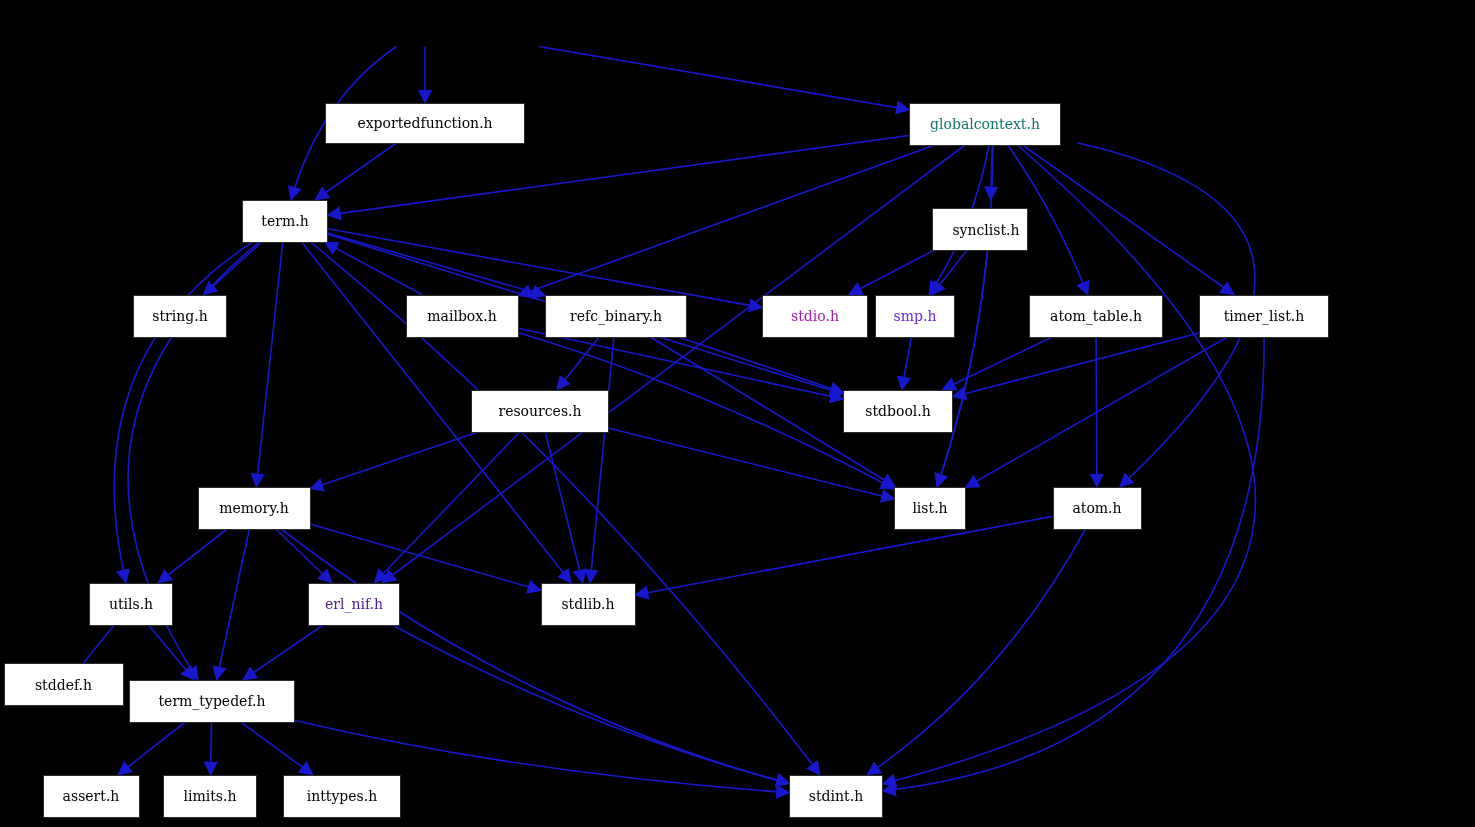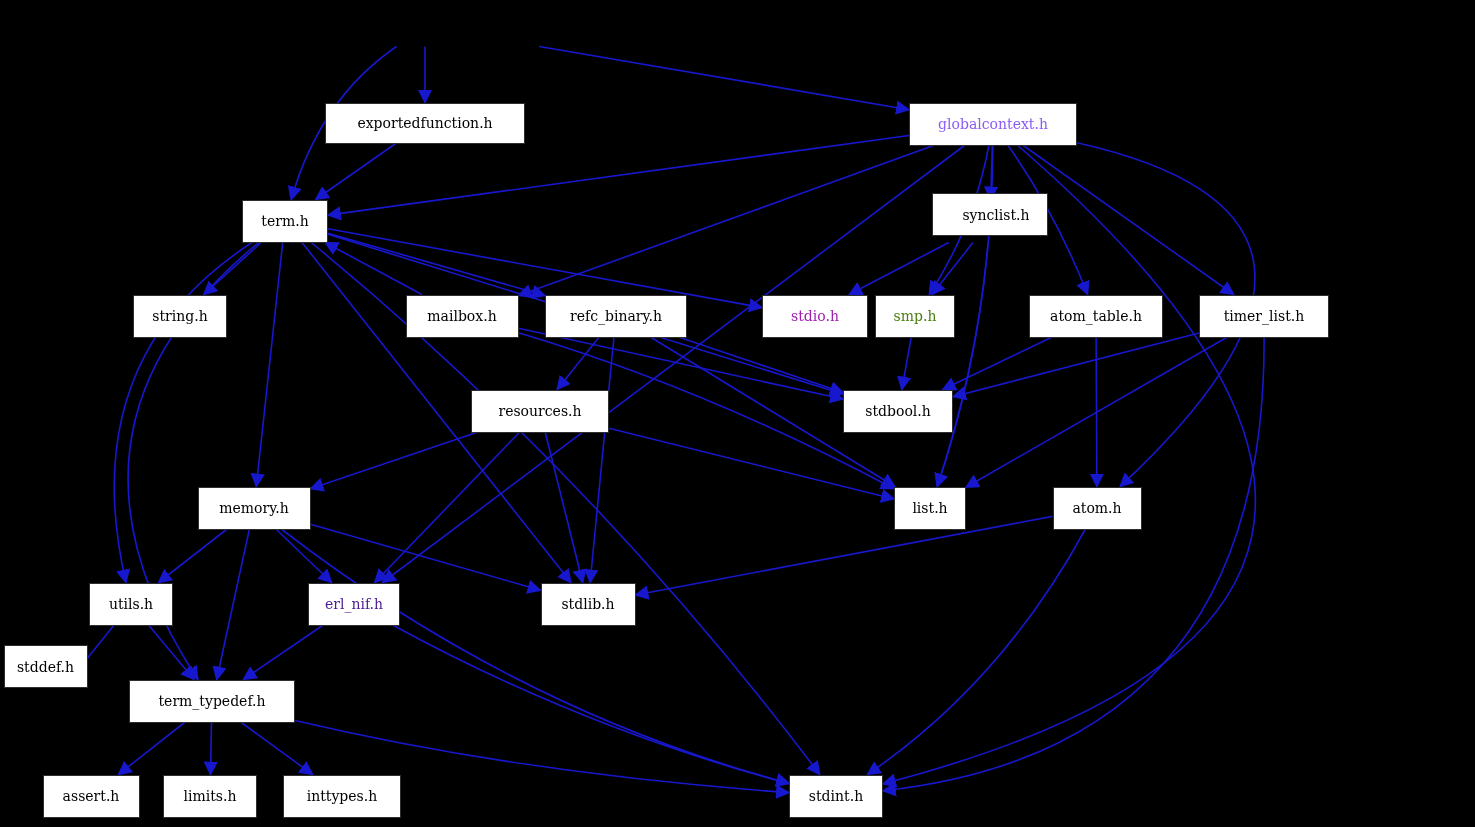--- a/index.html
+++ b/index.html
@@ -103,37 +103,37 @@
         <path d="M1096.1,337.5 Q1096.5,412.0 1096.9,486.5" class="edge" stroke="#1717cd" marker-end="url(#arrow)"></path>
         <path d="M1199.0,332.9 Q1081.0,363.5 953.0,396.7" class="edge" stroke="#1717cd" marker-end="url(#arrow)"></path>
         <path d="M1226.6,337.5 Q1097.0,412.0 966.0,487.3" class="edge" stroke="#1717cd" marker-end="url(#arrow)"></path>
         <path d="M1264.1,337.5 Q1266.0,748.6 883.0,790.8" class="edge" stroke="#1717cd" marker-end="url(#arrow)"></path>
         <path d="M1052.5,516.4 Q842.5,556.0 635.5,595.0" class="edge" stroke="#1717cd" marker-end="url(#arrow)"></path>
         <path d="M1085.2,529.5 Q1001.1,683.3 867.5,774.5" class="edge" stroke="#1717cd" marker-end="url(#arrow)"></path>
       </g>
   </svg>
 
     <div class="node" style="left: 325px; top: 102.5px; width: 200px; height: 41px; background: rgb(255, 255, 255); color: rgb(0, 0, 0);">exportedfunction.h</div>
-    <div class="node" style="left: 909px; top: 102.5px; width: 168px; height: 43px; background: rgb(255, 255, 255); color: #8b5cf6;">globalcontext.h</div>
+    <div class="node" style="left: 909px; top: 102.5px; width: 152px; height: 43px; background: rgb(255, 255, 255); color: #0f766e;">globalcontext.h</div>
     <div class="node" style="left: 242px; top: 199.5px; width: 86px; height: 43px; background: rgb(255, 255, 255); color: rgb(0, 0, 0);">term.h</div>
-    <div class="node" style="left: 932px; top: 193px; width: 116px; height: 43px; background: rgb(255, 255, 255); color: rgb(0, 0, 0); padding-left: 12px;">synclist.h</div>
+    <div class="node" style="left: 932px; top: 208px; width: 96px; height: 43px; background: rgb(255, 255, 255); color: rgb(0, 0, 0); padding-left: 12px;">synclist.h</div>
     <div class="node" style="left: 133px; top: 294.5px; width: 94px; height: 43px; background: rgb(255, 255, 255); color: rgb(0, 0, 0);">string.h</div>
     <div class="node" style="left: 405.5px; top: 294.5px; width: 113px; height: 43px; background: rgb(255, 255, 255); color: rgb(0, 0, 0);">mailbox.h</div>
     <div class="node" style="left: 545px; top: 294.5px; width: 142px; height: 43px; background: rgb(255, 255, 255); color: rgb(0, 0, 0);">refc_binary.h</div>
     <div class="node" style="left: 762px; top: 294.5px; width: 106px; height: 43px; background: rgb(255, 255, 255); color: #a21caf;">stdio.h</div>
-    <div class="node" style="left: 875px; top: 294.5px; width: 80px; height: 43px; background: rgb(255, 255, 255); color: #4d7c0f;">smp.h</div>
+    <div class="node" style="left: 875px; top: 294.5px; width: 80px; height: 43px; background: rgb(255, 255, 255); color: #6d28d9;">smp.h</div>
     <div class="node" style="left: 1029px; top: 294.5px; width: 134px; height: 43px; background: rgb(255, 255, 255); color: rgb(0, 0, 0);">atom_table.h</div>
     <div class="node" style="left: 1199px; top: 294.5px; width: 130px; height: 43px; background: rgb(255, 255, 255); color: rgb(0, 0, 0);">timer_list.h</div>
     <div class="node" style="left: 843px; top: 389.5px; width: 110px; height: 43px; background: rgb(255, 255, 255); color: rgb(0, 0, 0);">stdbool.h</div>
     <div class="node" style="left: 471px; top: 389.5px; width: 138px; height: 43px; background: rgb(255, 255, 255); color: rgb(0, 0, 0);">resources.h</div>
     <div class="node" style="left: 197.5px; top: 486.5px; width: 113px; height: 43px; background: rgb(255, 255, 255); color: rgb(0, 0, 0);">memory.h</div>
     <div class="node" style="left: 894px; top: 486.5px; width: 72px; height: 43px; background: rgb(255, 255, 255); color: rgb(0, 0, 0);">list.h</div>
     <div class="node" style="left: 1052.5px; top: 486.5px; width: 89px; height: 43px; background: rgb(255, 255, 255); color: rgb(0, 0, 0);">atom.h</div>
     <div class="node" style="left: 89px; top: 582.5px; width: 84px; height: 43px; background: rgb(255, 255, 255); color: rgb(0, 0, 0);">utils.h</div>
     <div class="node" style="left: 308px; top: 582.5px; width: 92px; height: 43px; background: rgb(255, 255, 255); color: #4c1d95;">erl_nif.h</div>
     <div class="node" style="left: 540.5px; top: 582.5px; width: 95px; height: 43px; background: rgb(255, 255, 255); color: rgb(0, 0, 0);">stdlib.h</div>
-    <div class="node" style="left: 3.5px; top: 645px; width: 84px; height: 43px; background: rgb(255, 255, 255); color: rgb(0, 0, 0);">stddef.h</div>
+    <div class="node" style="left: 3.5px; top: 663px; width: 120px; height: 43px; background: rgb(255, 255, 255); color: rgb(0, 0, 0);">stddef.h</div>
     <div class="node" style="left: 129px; top: 679.5px; width: 166px; height: 43px; background: rgb(255, 255, 255); color: rgb(0, 0, 0);">term_typedef.h</div>
     <div class="node" style="left: 42.5px; top: 774.5px; width: 97px; height: 43px; background: rgb(255, 255, 255); color: rgb(0, 0, 0);">assert.h</div>
     <div class="node" style="left: 163px; top: 774.5px; width: 94px; height: 43px; background: rgb(255, 255, 255); color: rgb(0, 0, 0);">limits.h</div>
     <div class="node" style="left: 283px; top: 774.5px; width: 118px; height: 43px; background: rgb(255, 255, 255); color: rgb(0, 0, 0);">inttypes.h</div>
     <div class="node" style="left: 789px; top: 774.5px; width: 94px; height: 43px; background: rgb(255, 255, 255); color: rgb(0, 0, 0);">stdint.h</div>
   </div>
 
 </body></html>

